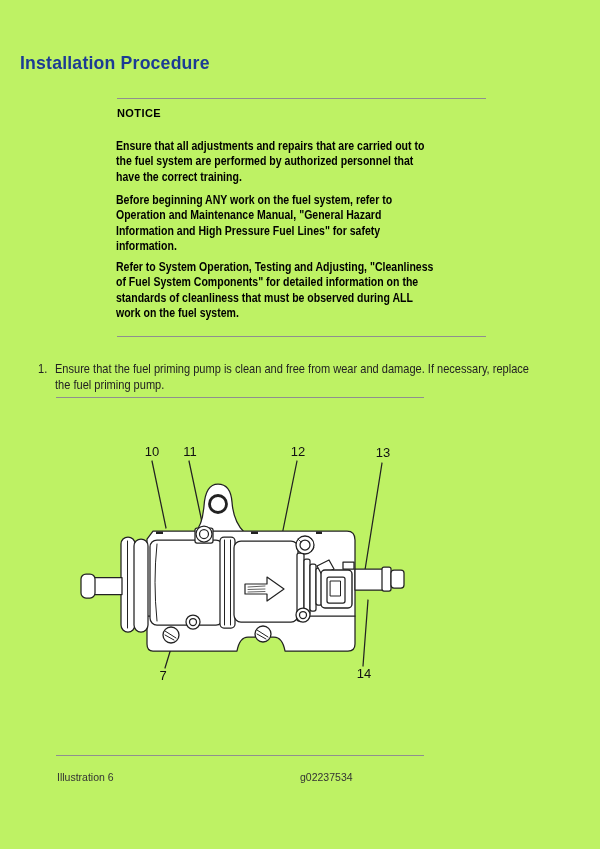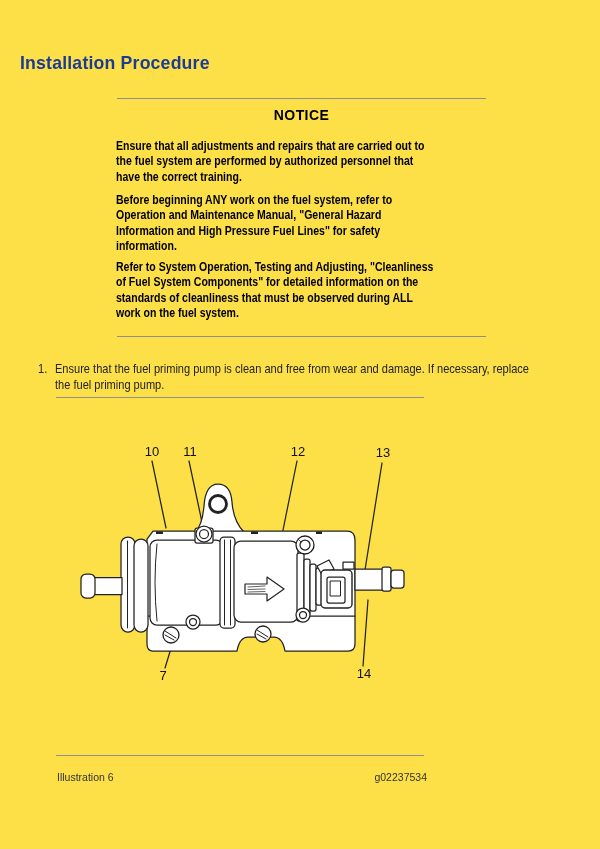--- a/index.html
+++ b/index.html
@@ -1,45 +1,45 @@
 <!DOCTYPE html>
 <html><head>
 <meta charset="utf-8">
 <style>
   html,body{margin:0;padding:0;background:#fff;}
   #page{
-    position:relative;width:600px;height:849px;background:#fde047;overflow:hidden;
+    position:relative;width:600px;height:849px;background:#bef264;overflow:hidden;
     font-family:"Liberation Sans","DejaVu Sans",sans-serif;color:#111;
   }
   .abs{position:absolute;}
   .rule{height:1px;background:#8f8f8f;}
   .title{
     left:20px;top:52px;font-size:19px;font-weight:bold;color:#1c3b94;
     transform:scaleX(.93);transform-origin:0 0;white-space:nowrap;letter-spacing:.2px;
   }
   .notice-head{
-    left:117px;top:107px;width:369px;text-align:center;
-    font-size:14px;font-weight:bold;color:#000;letter-spacing:.4px;
+    left:117px;top:107px;width:369px;
+    font-size:11px;font-weight:bold;color:#000;letter-spacing:.4px;
   }
   .notice-par{
     left:116px;width:590px;font-size:13.5px;font-weight:bold;line-height:15.4px;color:#000;
     transform:scaleX(.78);transform-origin:0 0;white-space:pre-line;
   }
   .p1{top:138px;} .p2{top:192px;} .p3{top:259px;}
   .step-num{
     left:38px;top:361px;font-size:13px;color:#222;
     transform:scaleX(.85);transform-origin:0 0;
   }
   .step-text{
     left:55px;top:361px;width:700px;font-size:13px;line-height:16.3px;color:#222;
     transform:scaleX(.85);transform-origin:0 0;white-space:pre-line;
   }
   .cap{font-size:10.5px;color:#333;white-space:nowrap;}
   .cap-left{left:57px;top:771px;}
-  .cap-right{left:300px;top:771px;width:127px;text-align:right;}
+  .cap-right{left:300px;top:771px;width:127px;}
   .figure-svg{left:55px;top:428px;}
   svg text.callout{
     font-family:"Liberation Sans","DejaVu Sans",sans-serif;
     font-size:13px;fill:#111;
   }
 </style>
 </head>
 <body>
 
 <div id="page">

